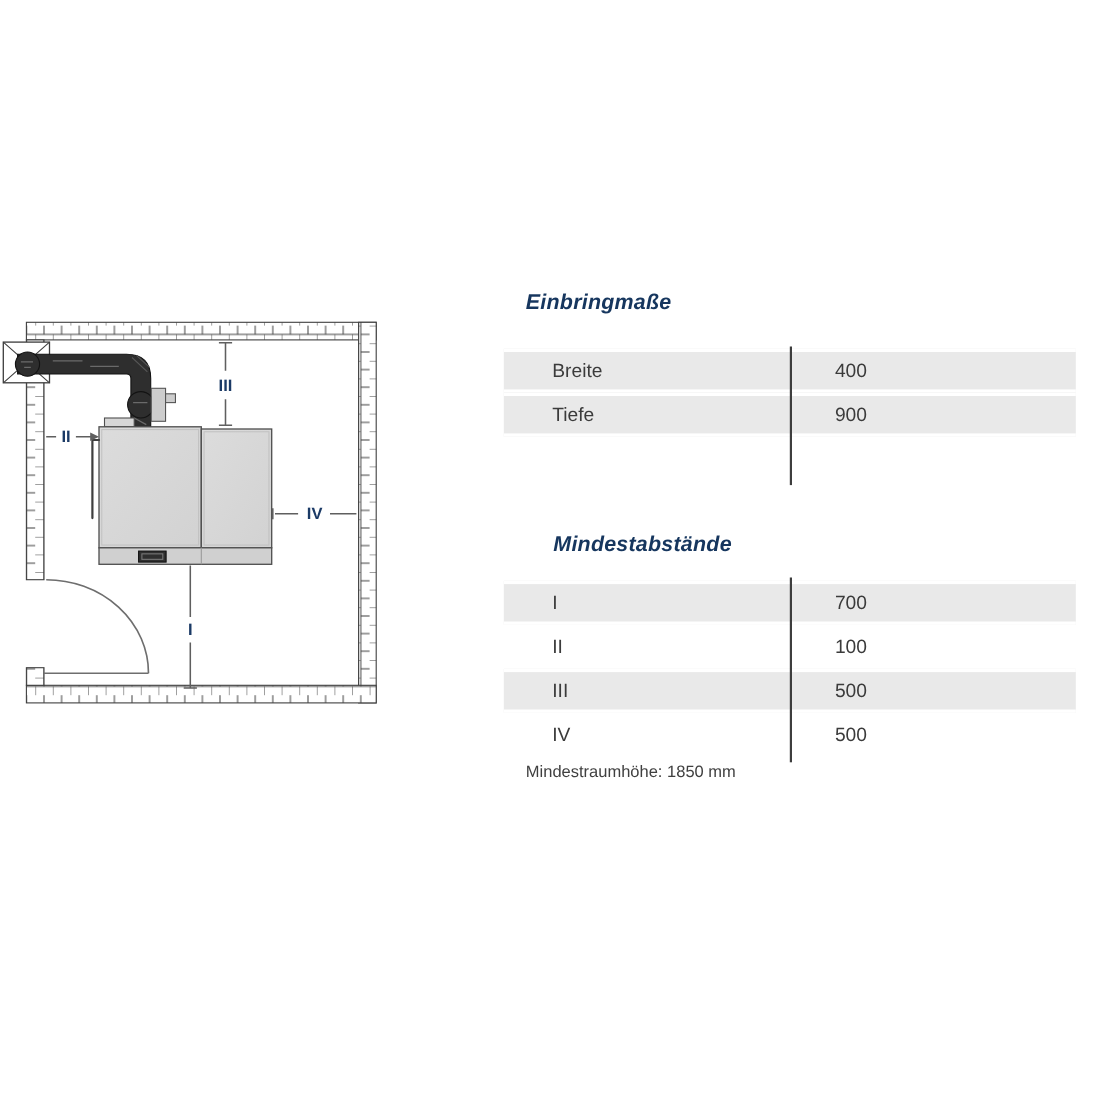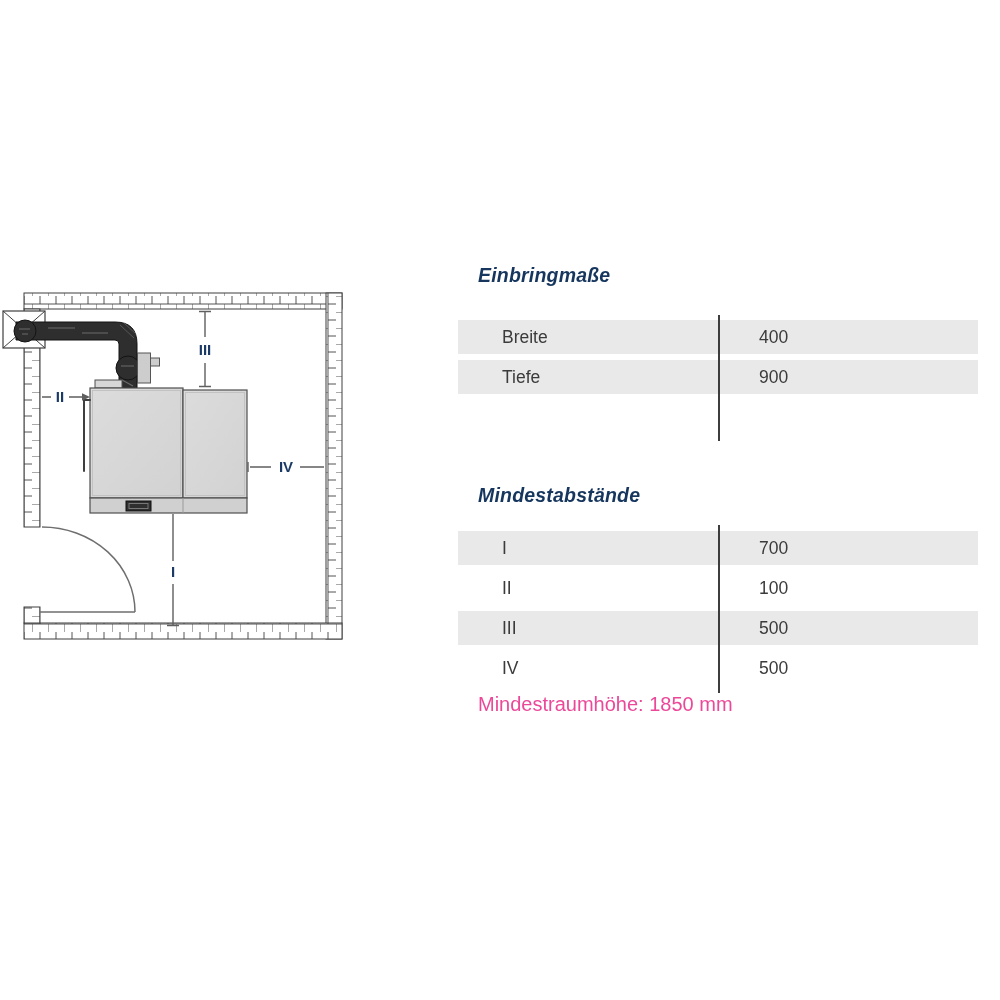--- a/index.html
+++ b/index.html
@@ -8,35 +8,35 @@
 
   
   .diagram-svg{position:absolute;left:0;top:280px;width:460px;height:440px;}
   .dimlabel{font-family:"Liberation Sans","DejaVu Sans",sans-serif;font-weight:bold;
             font-size:15px;fill:#1b3a66;}
 
   
   .section-title{position:absolute;left:478px;font-style:italic;font-weight:bold;
                  font-size:19.5px;color:#16365e;letter-spacing:.2px;}
   .title-1{top:264px;}
-  .title-2{top:484px;}
+  .title-2{top:484px;margin-left:25px;}
 
   .dtable{position:absolute;left:458px;width:520px;}
   .table-1{top:317px;}
   .table-2{top:528px;}
   .drow{height:40px;display:flex;align-items:center;font-size:17.5px;color:#3b3b3b;
         box-sizing:border-box;padding-left:24px;}
   .drow.gray{background:#e9e9e9;border-top:3px solid #ffffff;border-bottom:3px solid #ffffff;}
   .drow .lbl{width:261px;padding-left:20px;box-sizing:border-box;flex:0 0 auto;}
   .drow .val{padding-left:16px;}
   .vline{position:absolute;width:2px;background:#3d3d3d;left:260px;}
   .vline-1{top:-2px;height:126px;}
   .vline-2{top:-3px;height:168px;}
 
-  .table-caption{position:absolute;left:478px;top:693px;font-size:20px;color:#ec4899;text-align:center;}
+  .table-caption{position:absolute;left:478px;top:693px;font-size:15px;color:#404040;text-align:center;}
 </style>
 </head>
 <body>
 
 <div class="page">
 
   <svg class="diagram-svg" viewBox="0 0 460 440">
     <defs>
       <pattern id="brickH" width="16" height="16" patternUnits="userSpaceOnUse">
         <rect width="16" height="16" fill="#ffffff"></rect>

